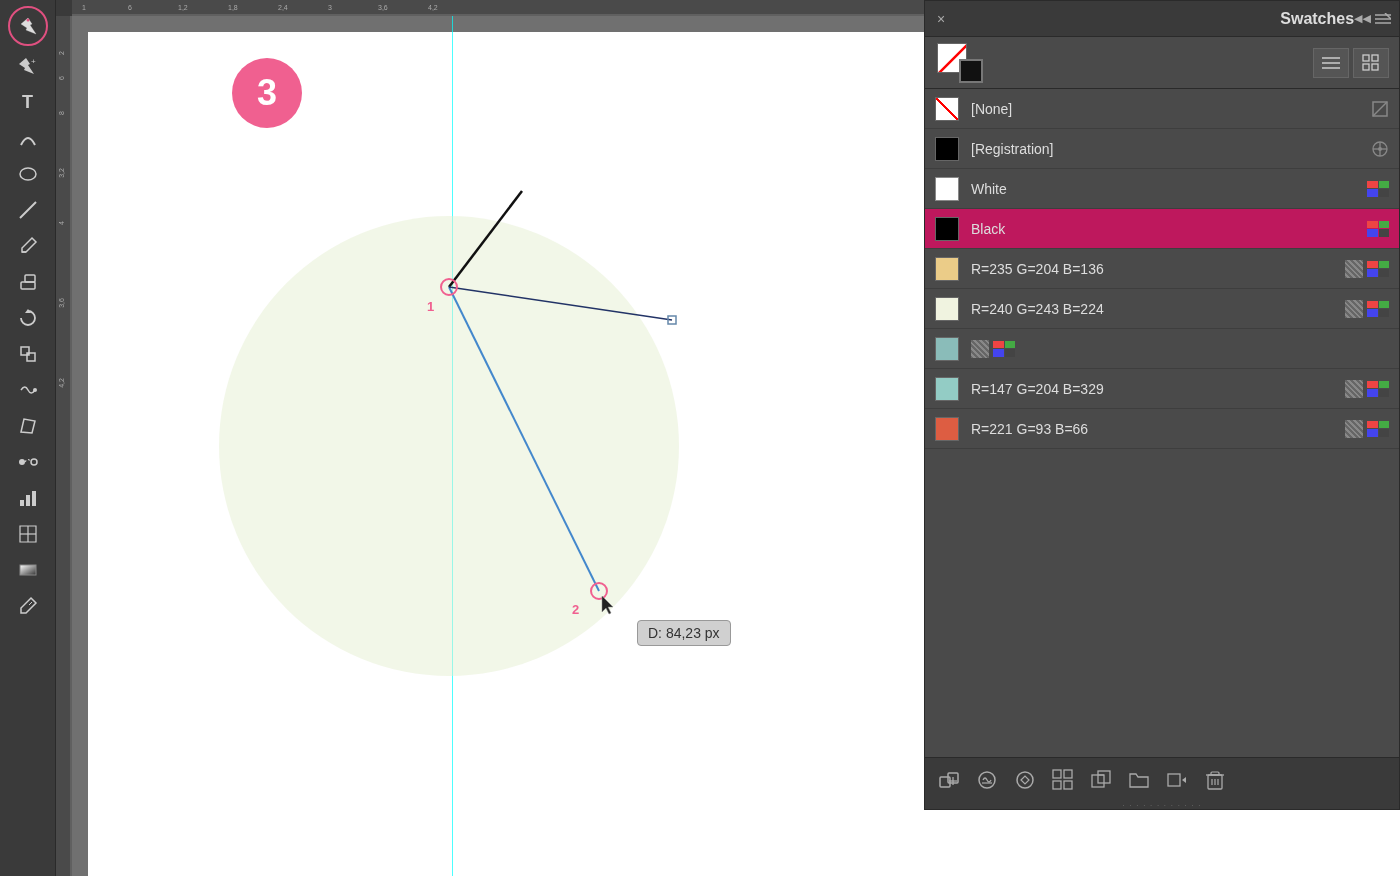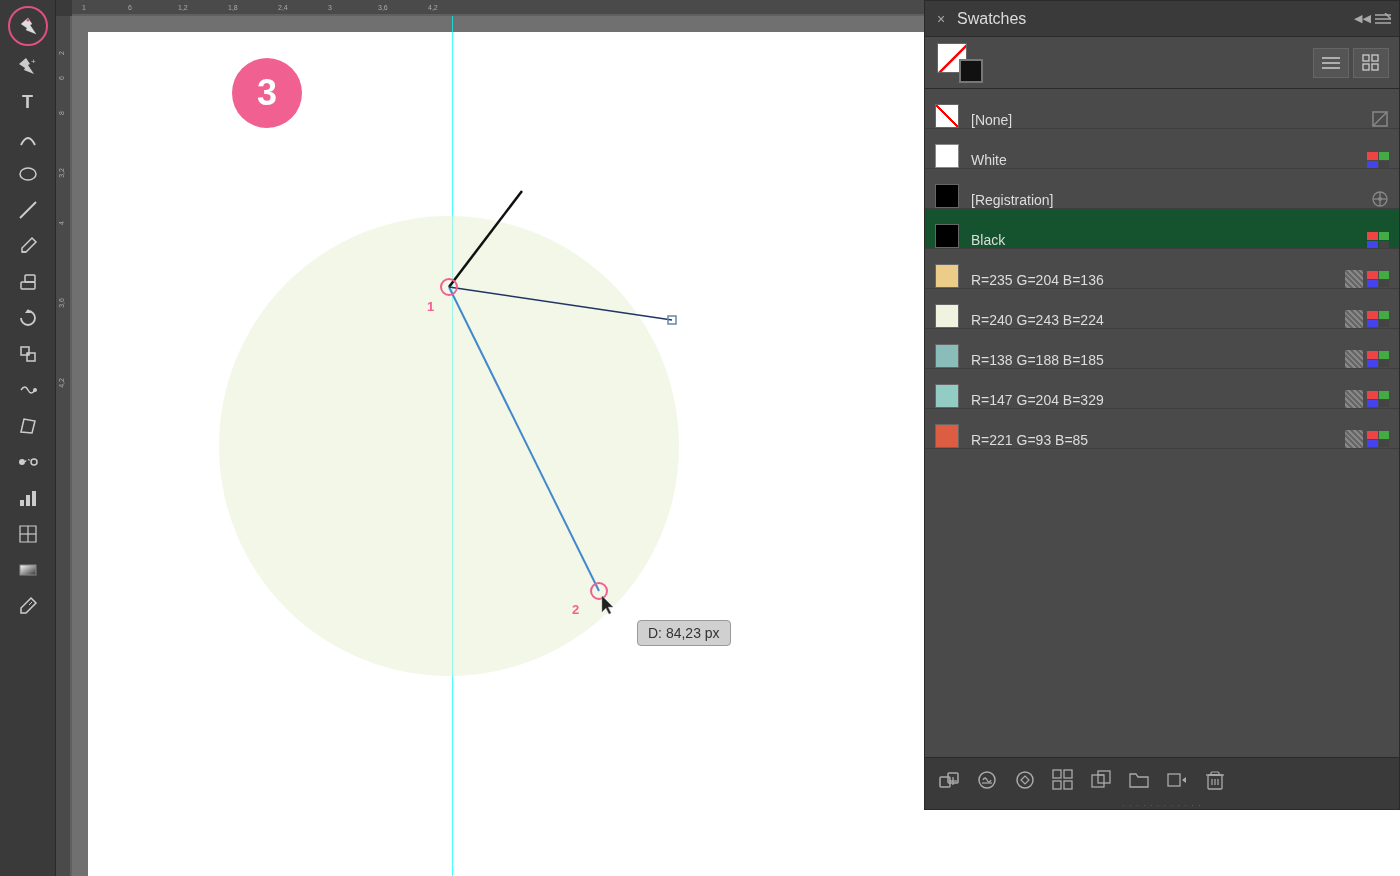--- a/index.html
+++ b/index.html
@@ -125,22 +125,23 @@
       justify-content: center;
       cursor: pointer;
       color: #aaa;
       font-size: 14px;
       margin-right: 8px;
     }
 
     .panel-title {
       color: #ddd;
       font-size: 16px;
-      font-weight: normal;
+      font-weight: bold;
       flex: 1;
+      text-align: right;
     }
 
     .panel-menu-btn {
       color: #aaa;
       font-size: 12px;
       cursor: pointer;
       display: flex;
       align-items: center;
       gap: 2px;
     }
@@ -179,28 +180,28 @@
     
     .swatch-list {
       flex: 1;
       overflow-y: auto;
       background: #4a4a4a;
     }
 
     .swatch-row {
       height: 40px;
       display: flex;
-      align-items: flex-end;
+      align-items: center;
       padding: 0 10px;
       cursor: pointer;
       border-bottom: 1px solid #3e3e3e;
     }
 
     .swatch-row.selected {
-      background: #14532d;
+      background: #be185d;
     }
 
     .swatch-color {
       width: 24px;
       height: 24px;
       margin-right: 12px;
       flex-shrink: 0;
       border: 1px solid #666;
     }
 
@@ -561,45 +562,45 @@
       <span class="swatch-name">[None]</span>
       <div class="swatch-icons">
         <svg width="18" height="18">
           <rect x="2" y="2" width="14" height="14" fill="none" stroke="#888" stroke-width="1.5"></rect>
           <line x1="2" y1="16" x2="16" y2="2" stroke="#888" stroke-width="1.5"></line>
         </svg>
       </div>
     </div>
 
     <div class="swatch-row">
-      <div style="width:24px;height:24px;background:#ffffff;border:1px solid #888;margin-right:12px;flex-shrink:0;"></div>
-      <span class="swatch-name">White</span>
-      <div class="swatch-icons">
-        <div class="cmyk-icon">
-          <div></div>
-            <div></div>
-            <div></div>
-            <div></div>
-        </div>
-      </div>
-    </div>
-
-    <div class="swatch-row">
       <div style="width:24px;height:24px;background:#000;border:1px solid #666;display:flex;align-items:center;justify-content:center;margin-right:12px;flex-shrink:0;"></div>
       <span class="swatch-name">[Registration]</span>
       <div class="swatch-icons">
         <svg width="18" height="18">
           <circle cx="9" cy="9" r="7" fill="none" stroke="#888" stroke-width="1.3"></circle>
           <line x1="9" y1="2" x2="9" y2="16" stroke="#888" stroke-width="1.3"></line>
           <line x1="2" y1="9" x2="16" y2="9" stroke="#888" stroke-width="1.3"></line>
           <circle cx="9" cy="9" r="2" fill="#888"></circle>
         </svg>
       </div>
     </div>
 
+    <div class="swatch-row">
+      <div style="width:24px;height:24px;background:#ffffff;border:1px solid #888;margin-right:12px;flex-shrink:0;"></div>
+      <span class="swatch-name">White</span>
+      <div class="swatch-icons">
+        <div class="cmyk-icon">
+          <div></div>
+            <div></div>
+            <div></div>
+            <div></div>
+        </div>
+      </div>
+    </div>
+
     <div class="swatch-row selected">
       <div style="width:24px;height:24px;background:#000000;border:1px solid #666;margin-right:12px;flex-shrink:0;"></div>
       <span class="swatch-name">Black</span>
       <div class="swatch-icons">
         <div class="cmyk-icon">
           <div></div>
             <div></div>
             <div></div>
             <div></div>
         </div>
@@ -630,21 +631,20 @@
             <div></div>
             <div></div>
             <div></div>
         </div>
       </div>
     </div>
 
 
     <div class="swatch-row">
       <div style="width:24px;height:24px;background:#8abcb9;border:1px solid #666;margin-right:12px;flex-shrink:0;"></div>
-      <span class="swatch-name">R=138 G=188 B=185</span>
       <div class="swatch-icons">
         <div class="pattern-icon"></div>
         <div class="cmyk-icon">
           <div></div>
             <div></div>
             <div></div>
             <div></div>
         </div>
       </div>
     </div>
@@ -658,21 +658,21 @@
           <div></div>
             <div></div>
             <div></div>
             <div></div>
         </div>
       </div>
     </div>
 
     <div class="swatch-row">
       <div style="width:24px;height:24px;background:#dd5d42;border:1px solid #666;margin-right:12px;flex-shrink:0;"></div>
-      <span class="swatch-name">R=221 G=93 B=85</span>
+      <span class="swatch-name">R=221 G=93 B=66</span>
       <div class="swatch-icons">
         <div class="pattern-icon"></div>
         <div class="cmyk-icon">
           <div></div>
             <div></div>
             <div></div>
             <div></div>
         </div>
       </div>
     </div>

